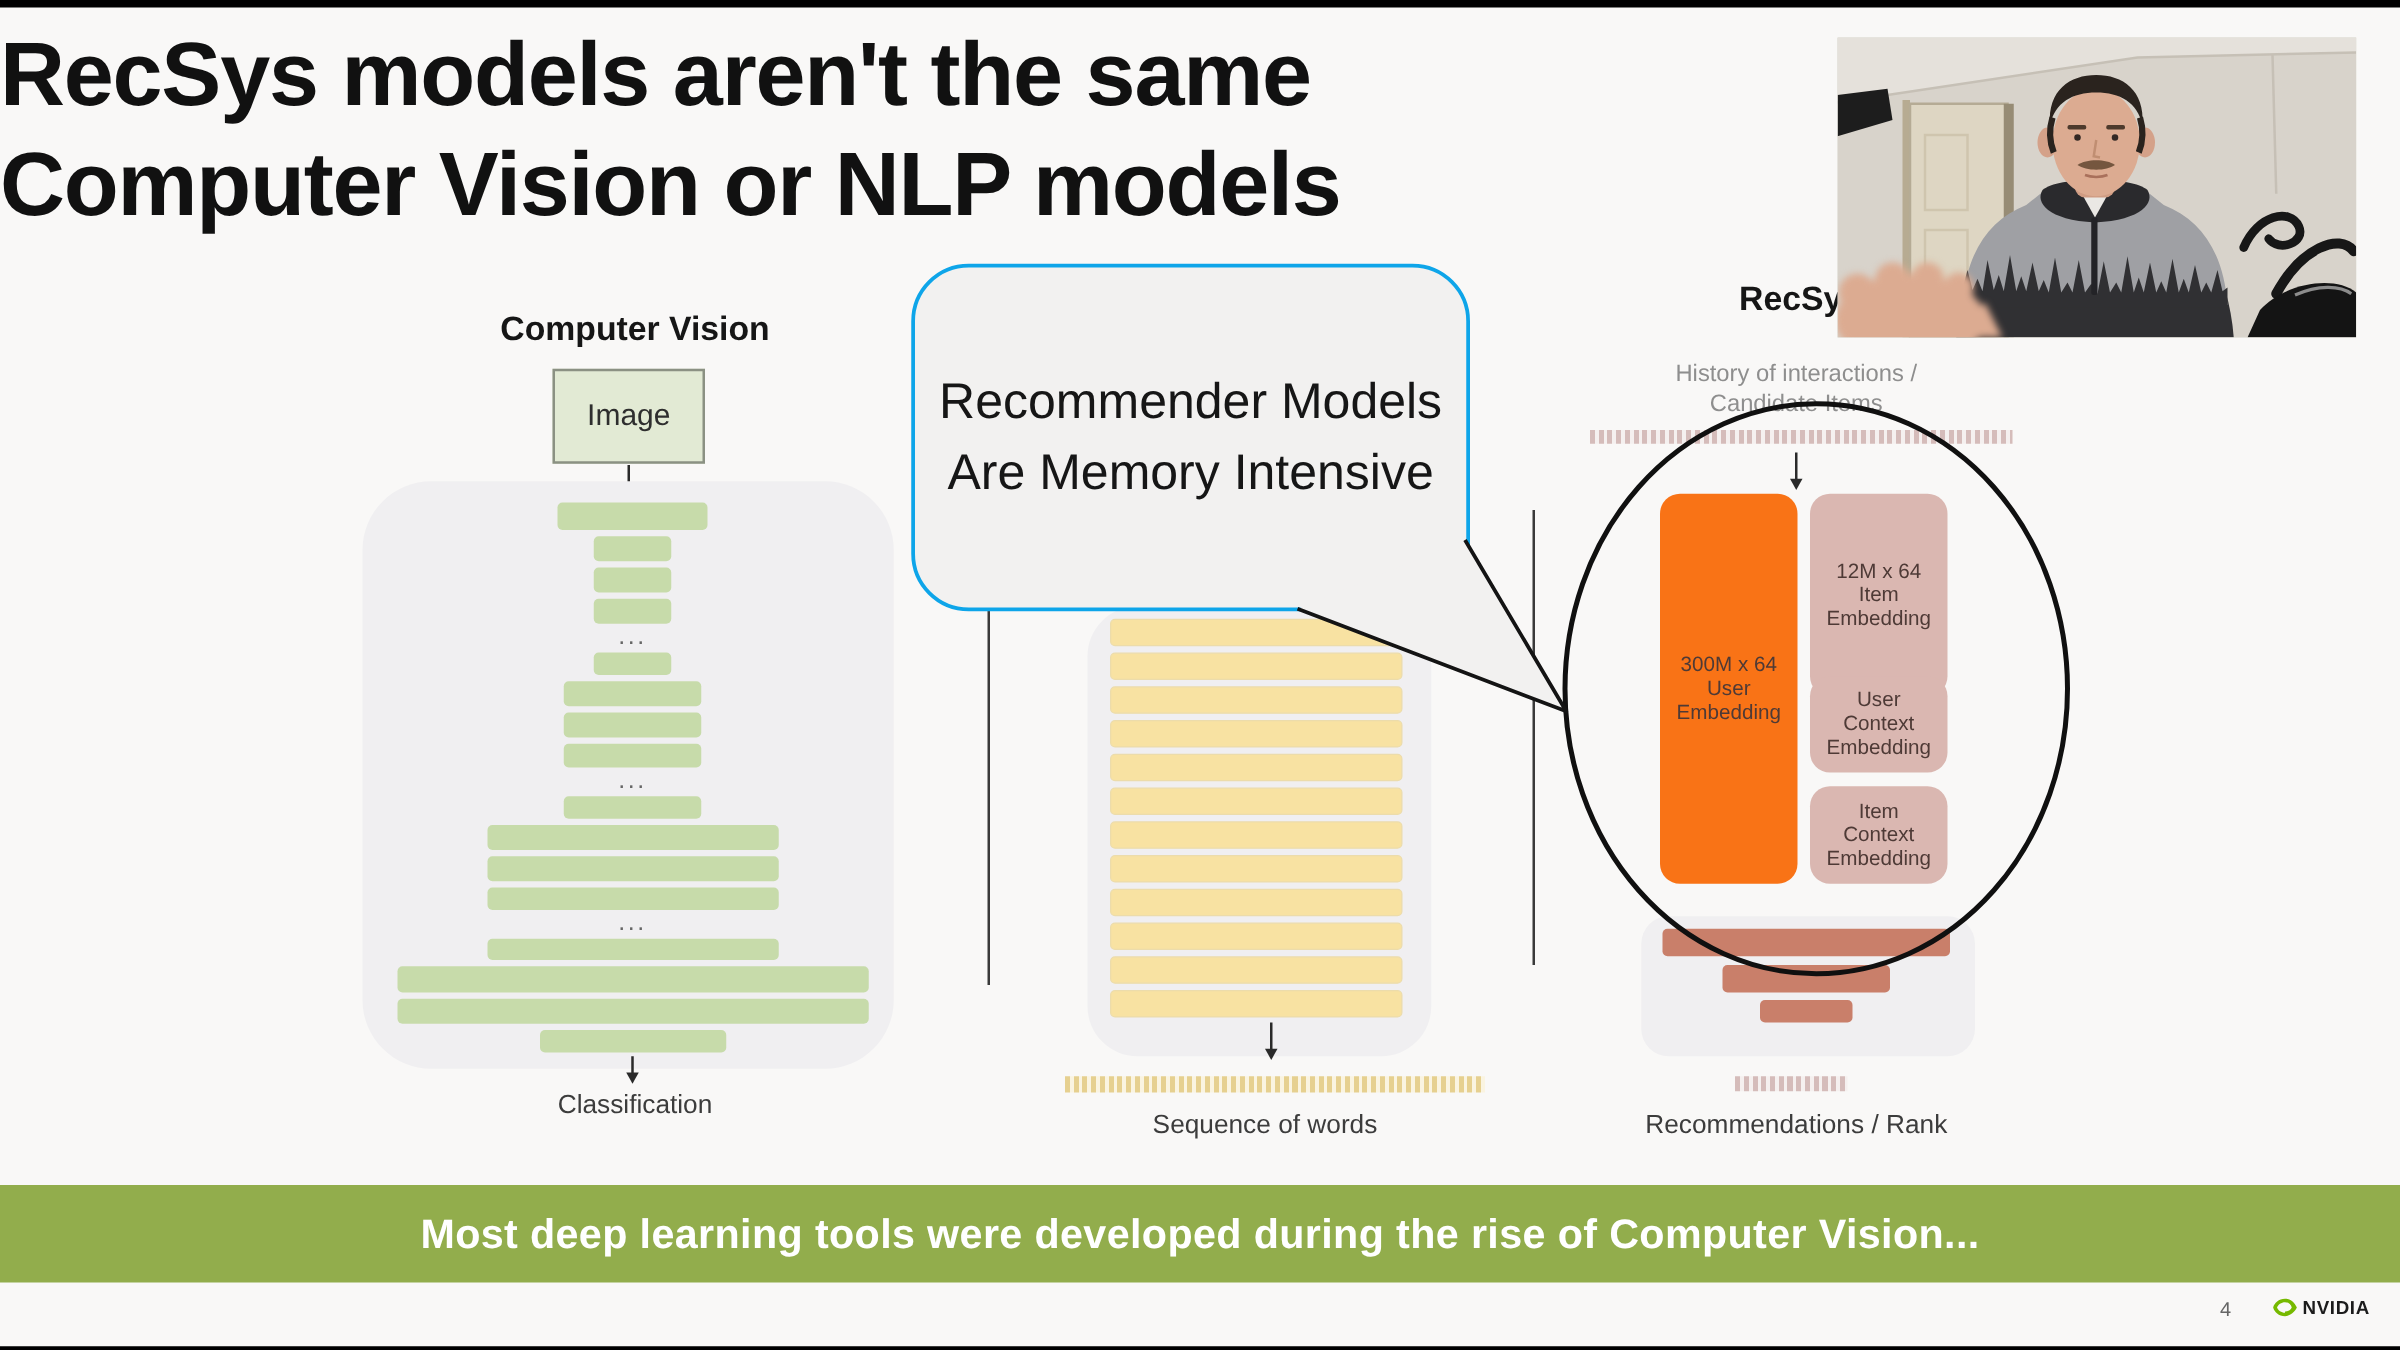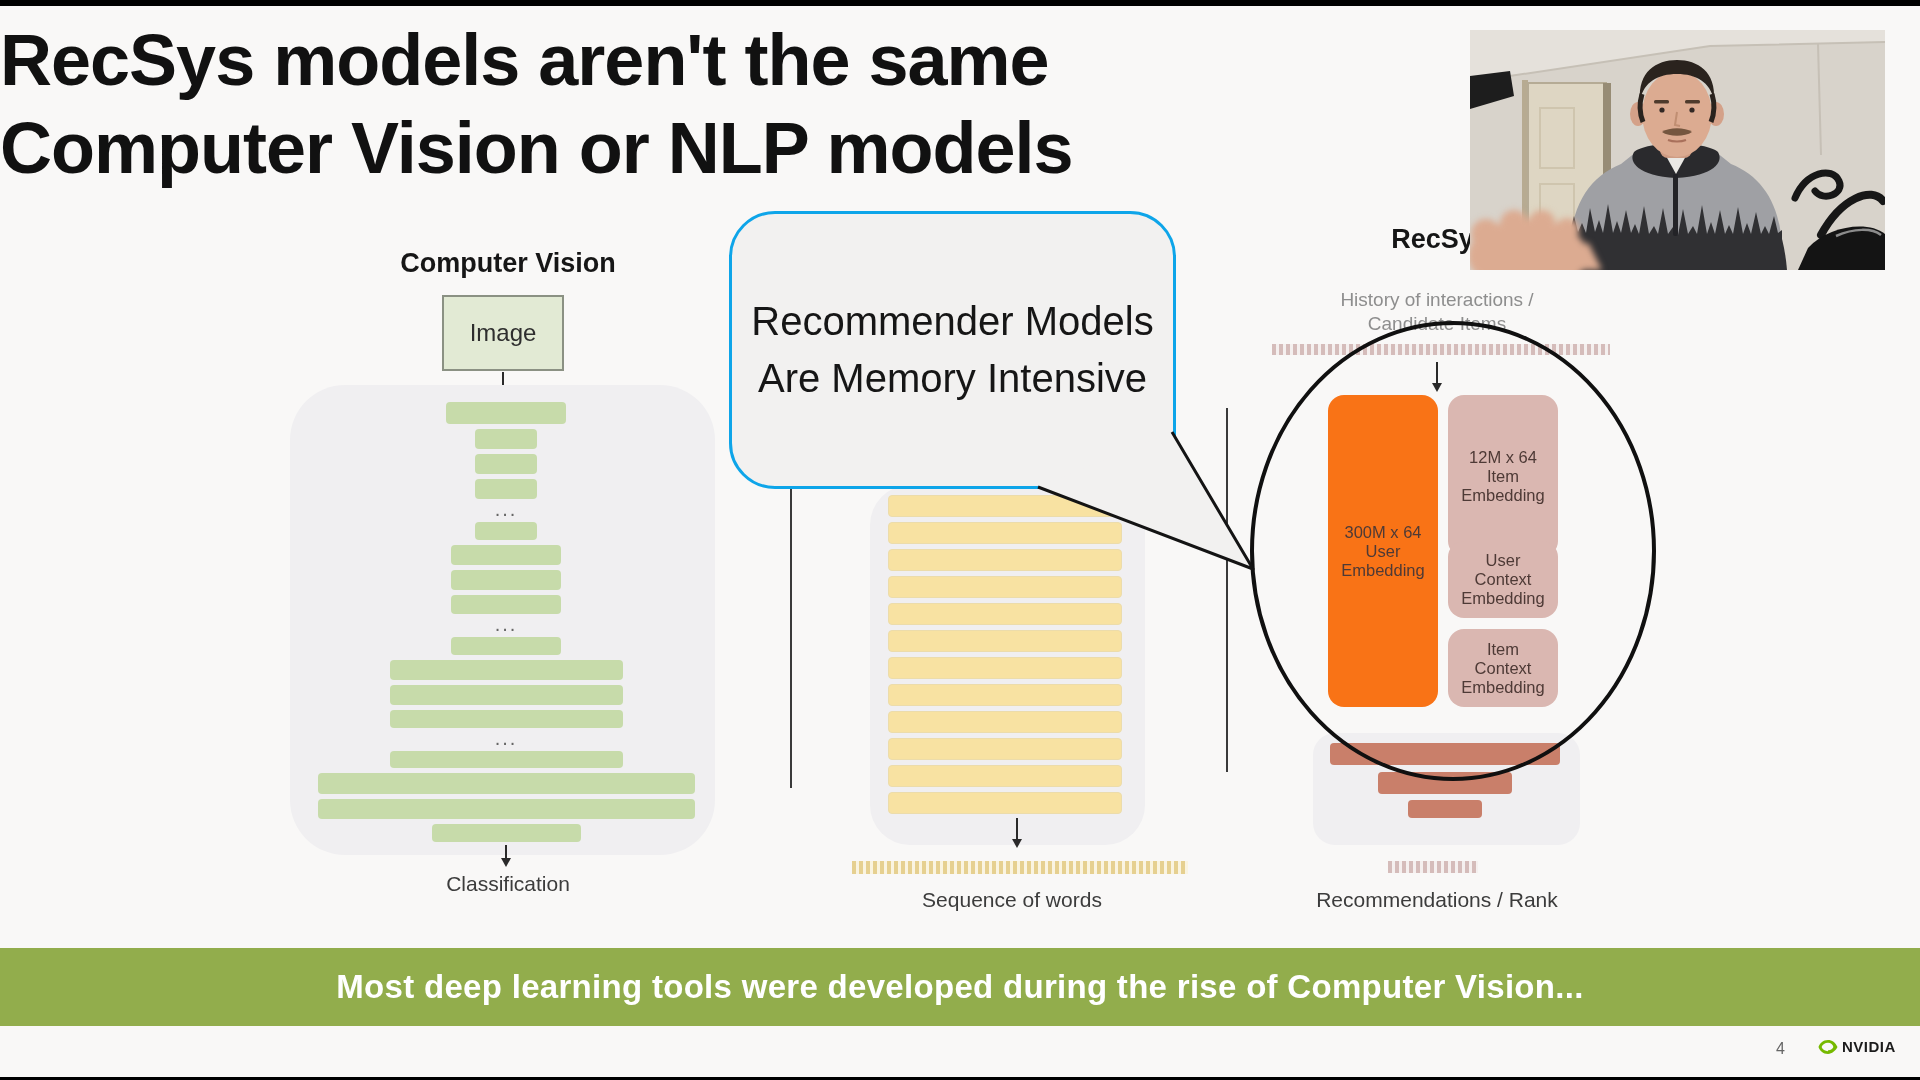--- a/index.html
+++ b/index.html
@@ -41,21 +41,21 @@
        text-align:center;font-size:16.5px;line-height:19px;color:#4e3a36;}
   
   #bubble{left:729px;top:211px;width:447px;height:278px;background:#f2f1f0;border:3px solid #0ea5e9;
           border-radius:46px;z-index:6;display:flex;flex-direction:column;justify-content:center;
           align-items:center;gap:12px;font-size:40px;color:#161616;box-sizing:border-box;}
   
   #banner{left:0;top:948px;width:1920px;height:78px;display:flex;align-items:center;justify-content:center;
           color:#fff;font-weight:bold;font-size:33px;letter-spacing:.3px;z-index:8;}
   
   #page-num{left:1755px;top:1040px;width:30px;text-align:right;font-size:16px;color:#666;}
-  #nvidia{left:1818px;top:1038px;display:flex;align-items:flex-end;gap:4px;}
+  #nvidia{left:1818px;top:1038px;display:flex;align-items:flex-start;gap:4px;}
   #nvidia span{font-weight:bold;font-size:15px;letter-spacing:.5px;color:#1c1c1c;}
   
   #webcam{left:1470px;top:30px;width:415px;height:240px;z-index:30;overflow:hidden;background:#d8d3cb;}
 </style>
 </head>
 <body>
 
 <div id="slide">
 
   <div class="bar-edge" style="top:0;height:6px;"></div>

